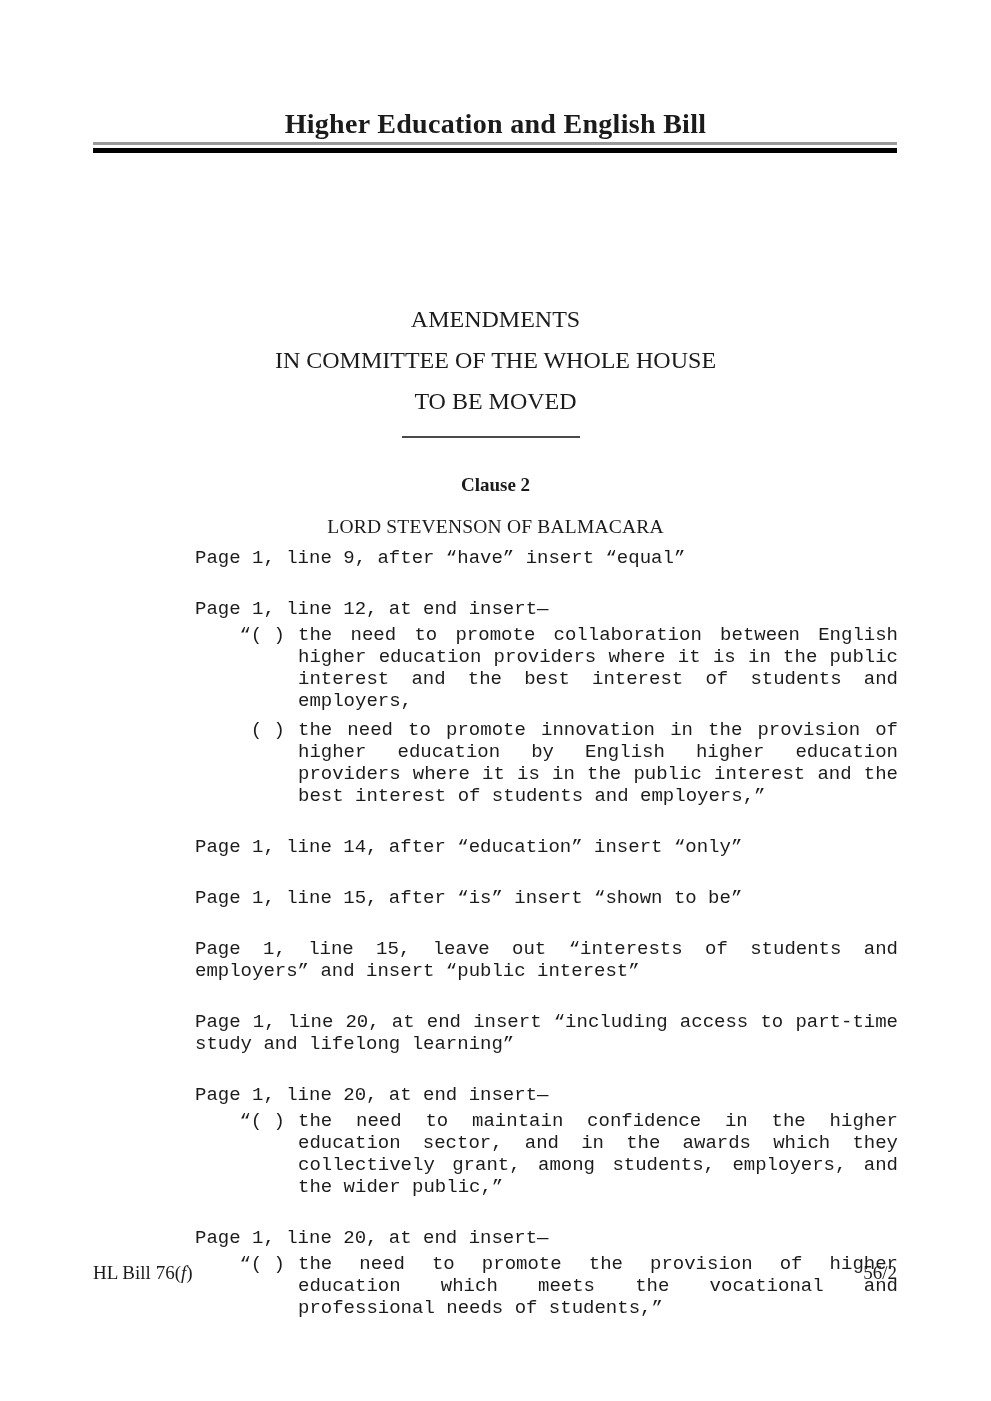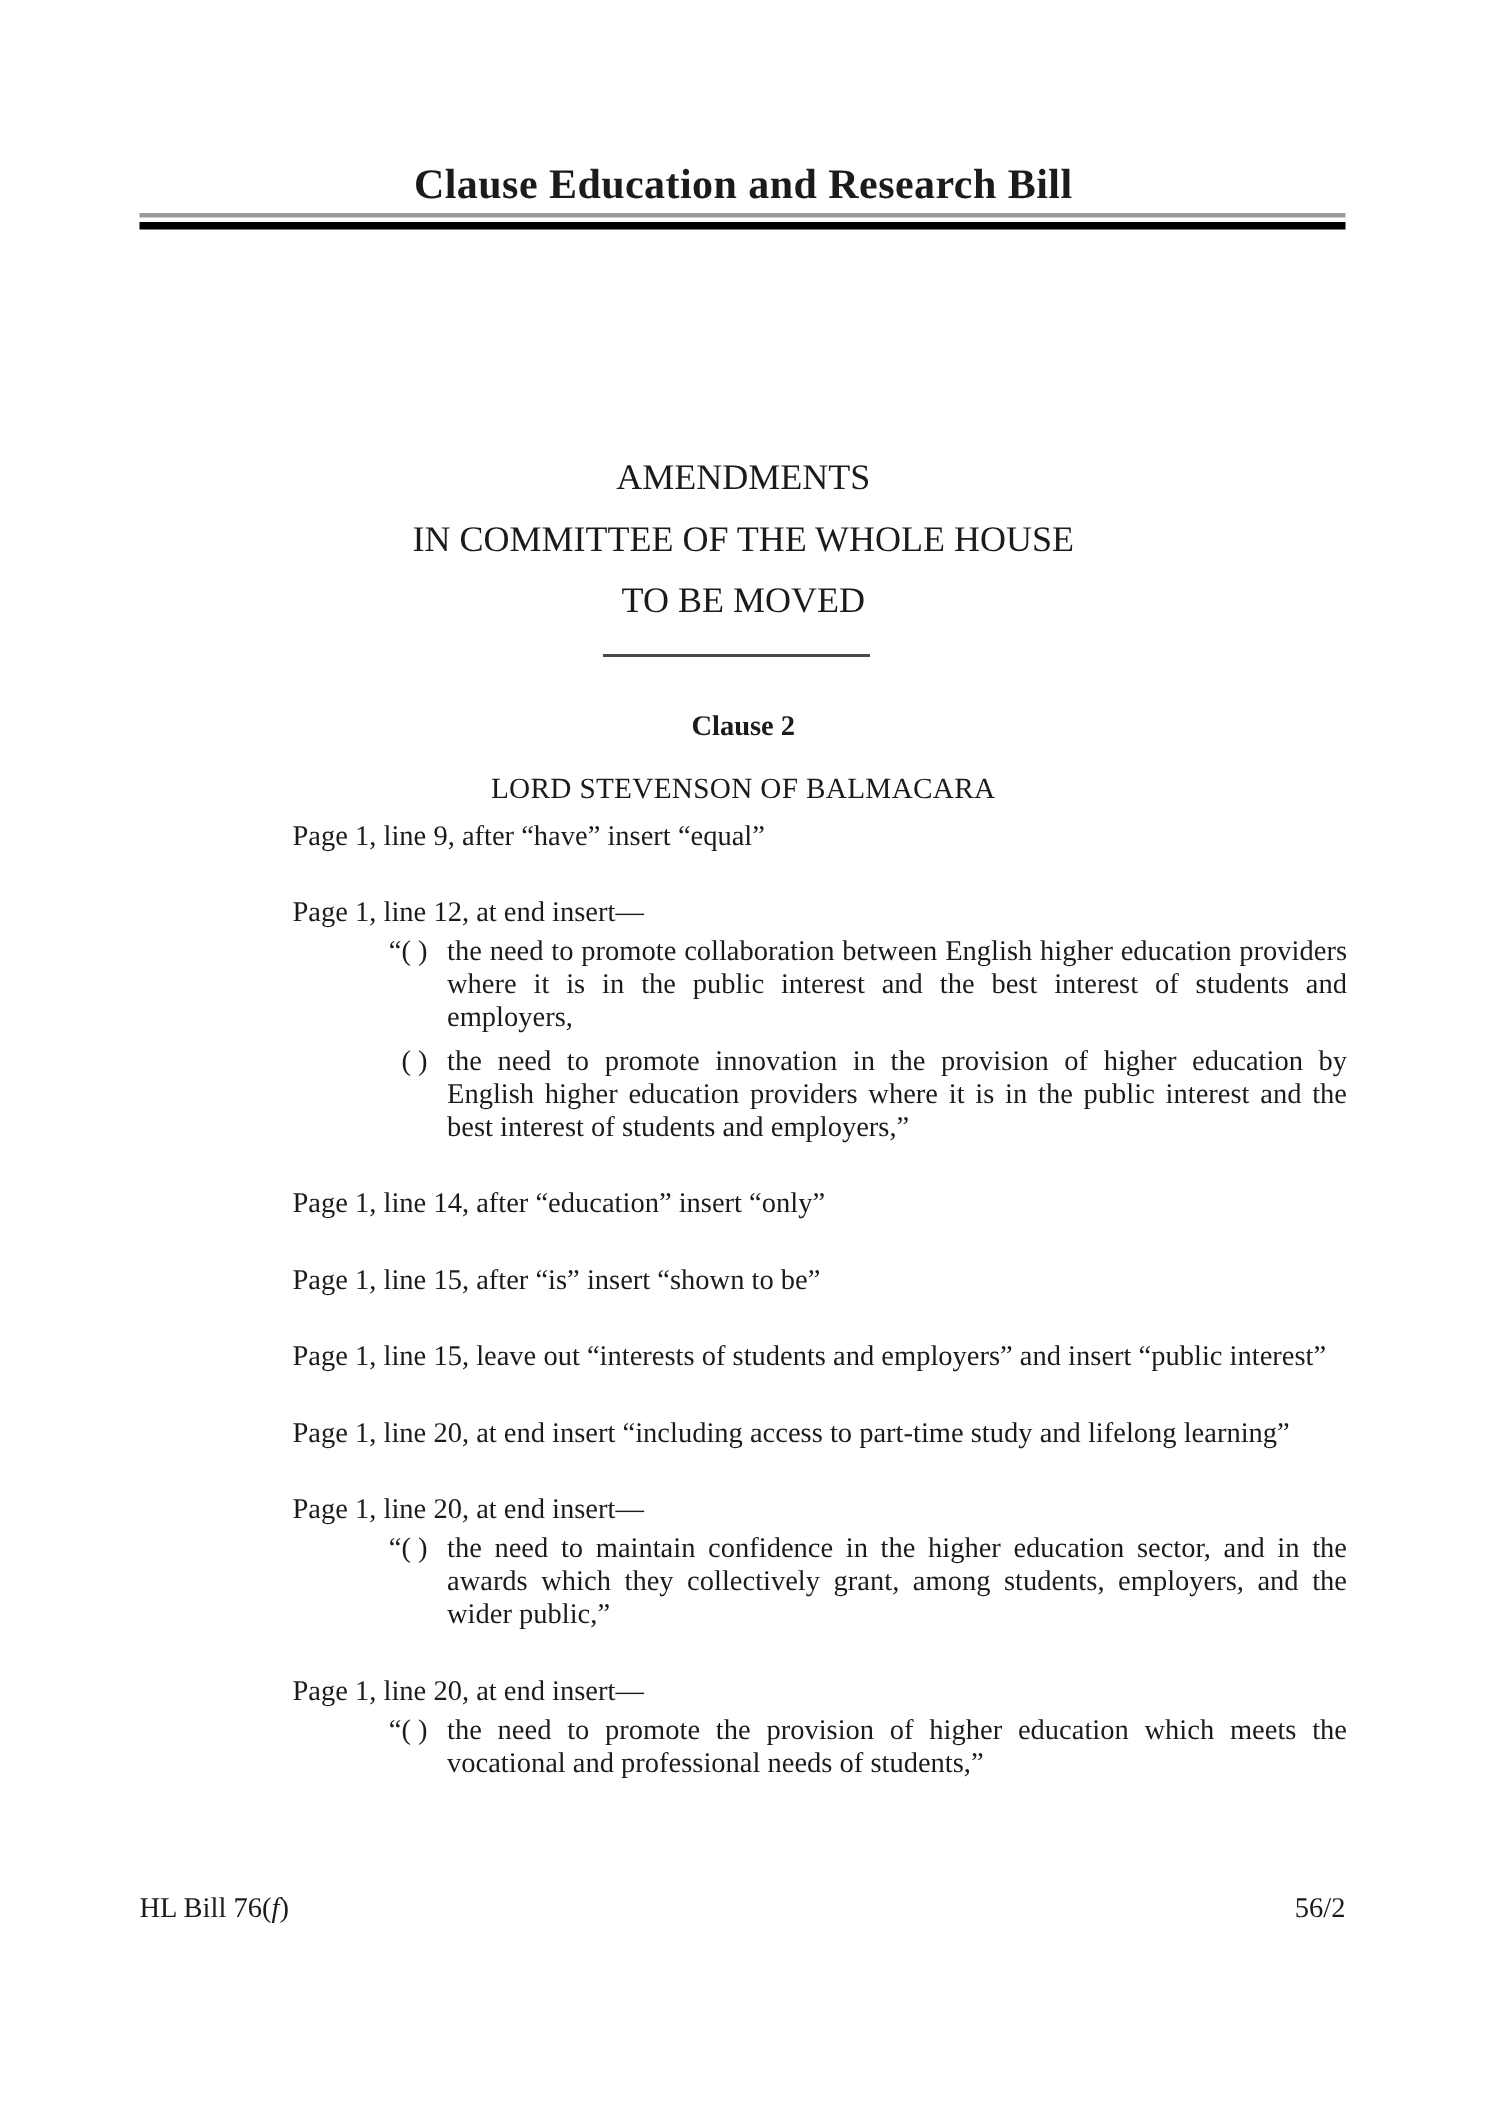--- a/index.html
+++ b/index.html
@@ -74,20 +74,21 @@
     letter-spacing: 0.2px;
   }
 
   .amendments {
     position: absolute;
     top: 547px;
     left: 195px;
     width: 703px;
     font-size: 19px;
     line-height: 22px;
+    font-family: Liberation Mono, monospace;
   }
   .amendment { margin-top: 29px; }
   .amendment:first-child { margin-top: 0; }
   .instr {
     margin: 0;
     text-align: justify;
     text-justify: inter-word;
   }
   .subitem {
     position: relative;
@@ -115,21 +116,21 @@
     font-size: 19px;
     gap: 48px;
   }
   .italic { font-style: italic; }
 </style>
 </head>
 <body>
 
 <div class="page">
 
-  <div class="bill-title">Clause Education and Research Bill</div>
+  <div class="bill-title">Higher Education and English Bill</div>
 
   <div class="title-rule">
     <div class="rule-thin"></div>
     <div class="rule-gap"></div>
     <div class="rule-thick"></div>
   </div>
 
   <div class="preamble">
     <p class="preamble-line">AMENDMENTS</p>
     <p class="preamble-line">IN COMMITTEE OF THE WHOLE HOUSE</p>

